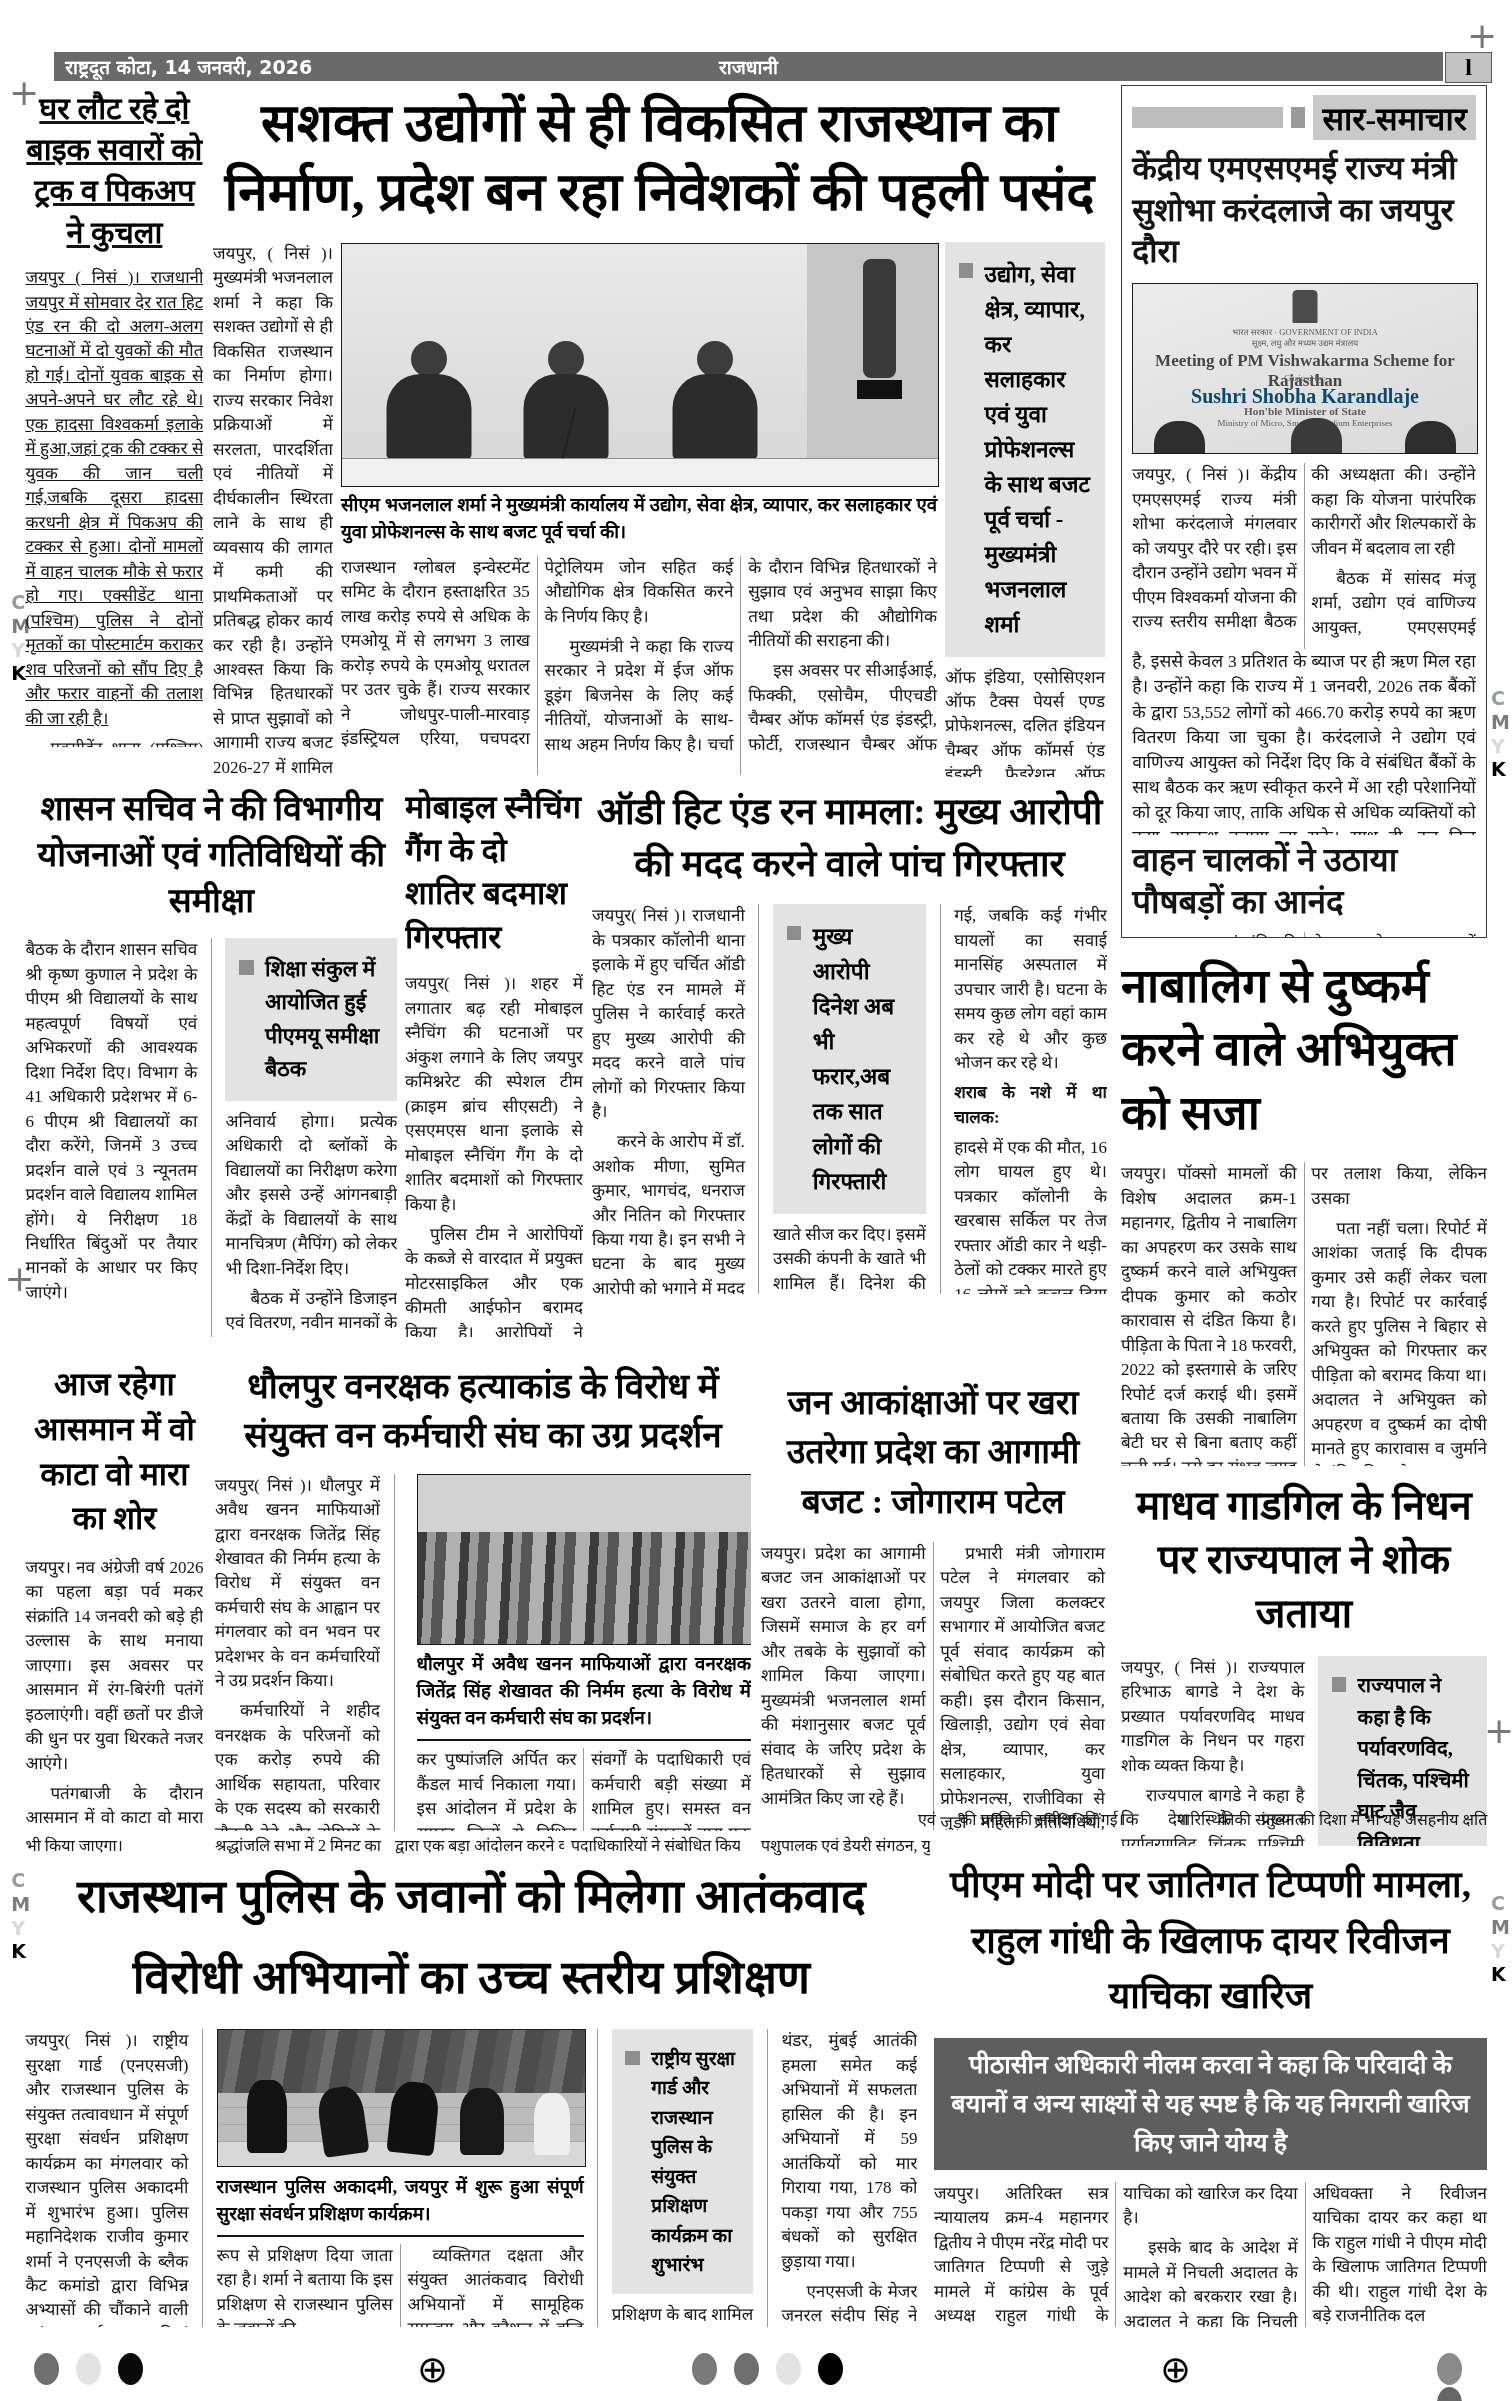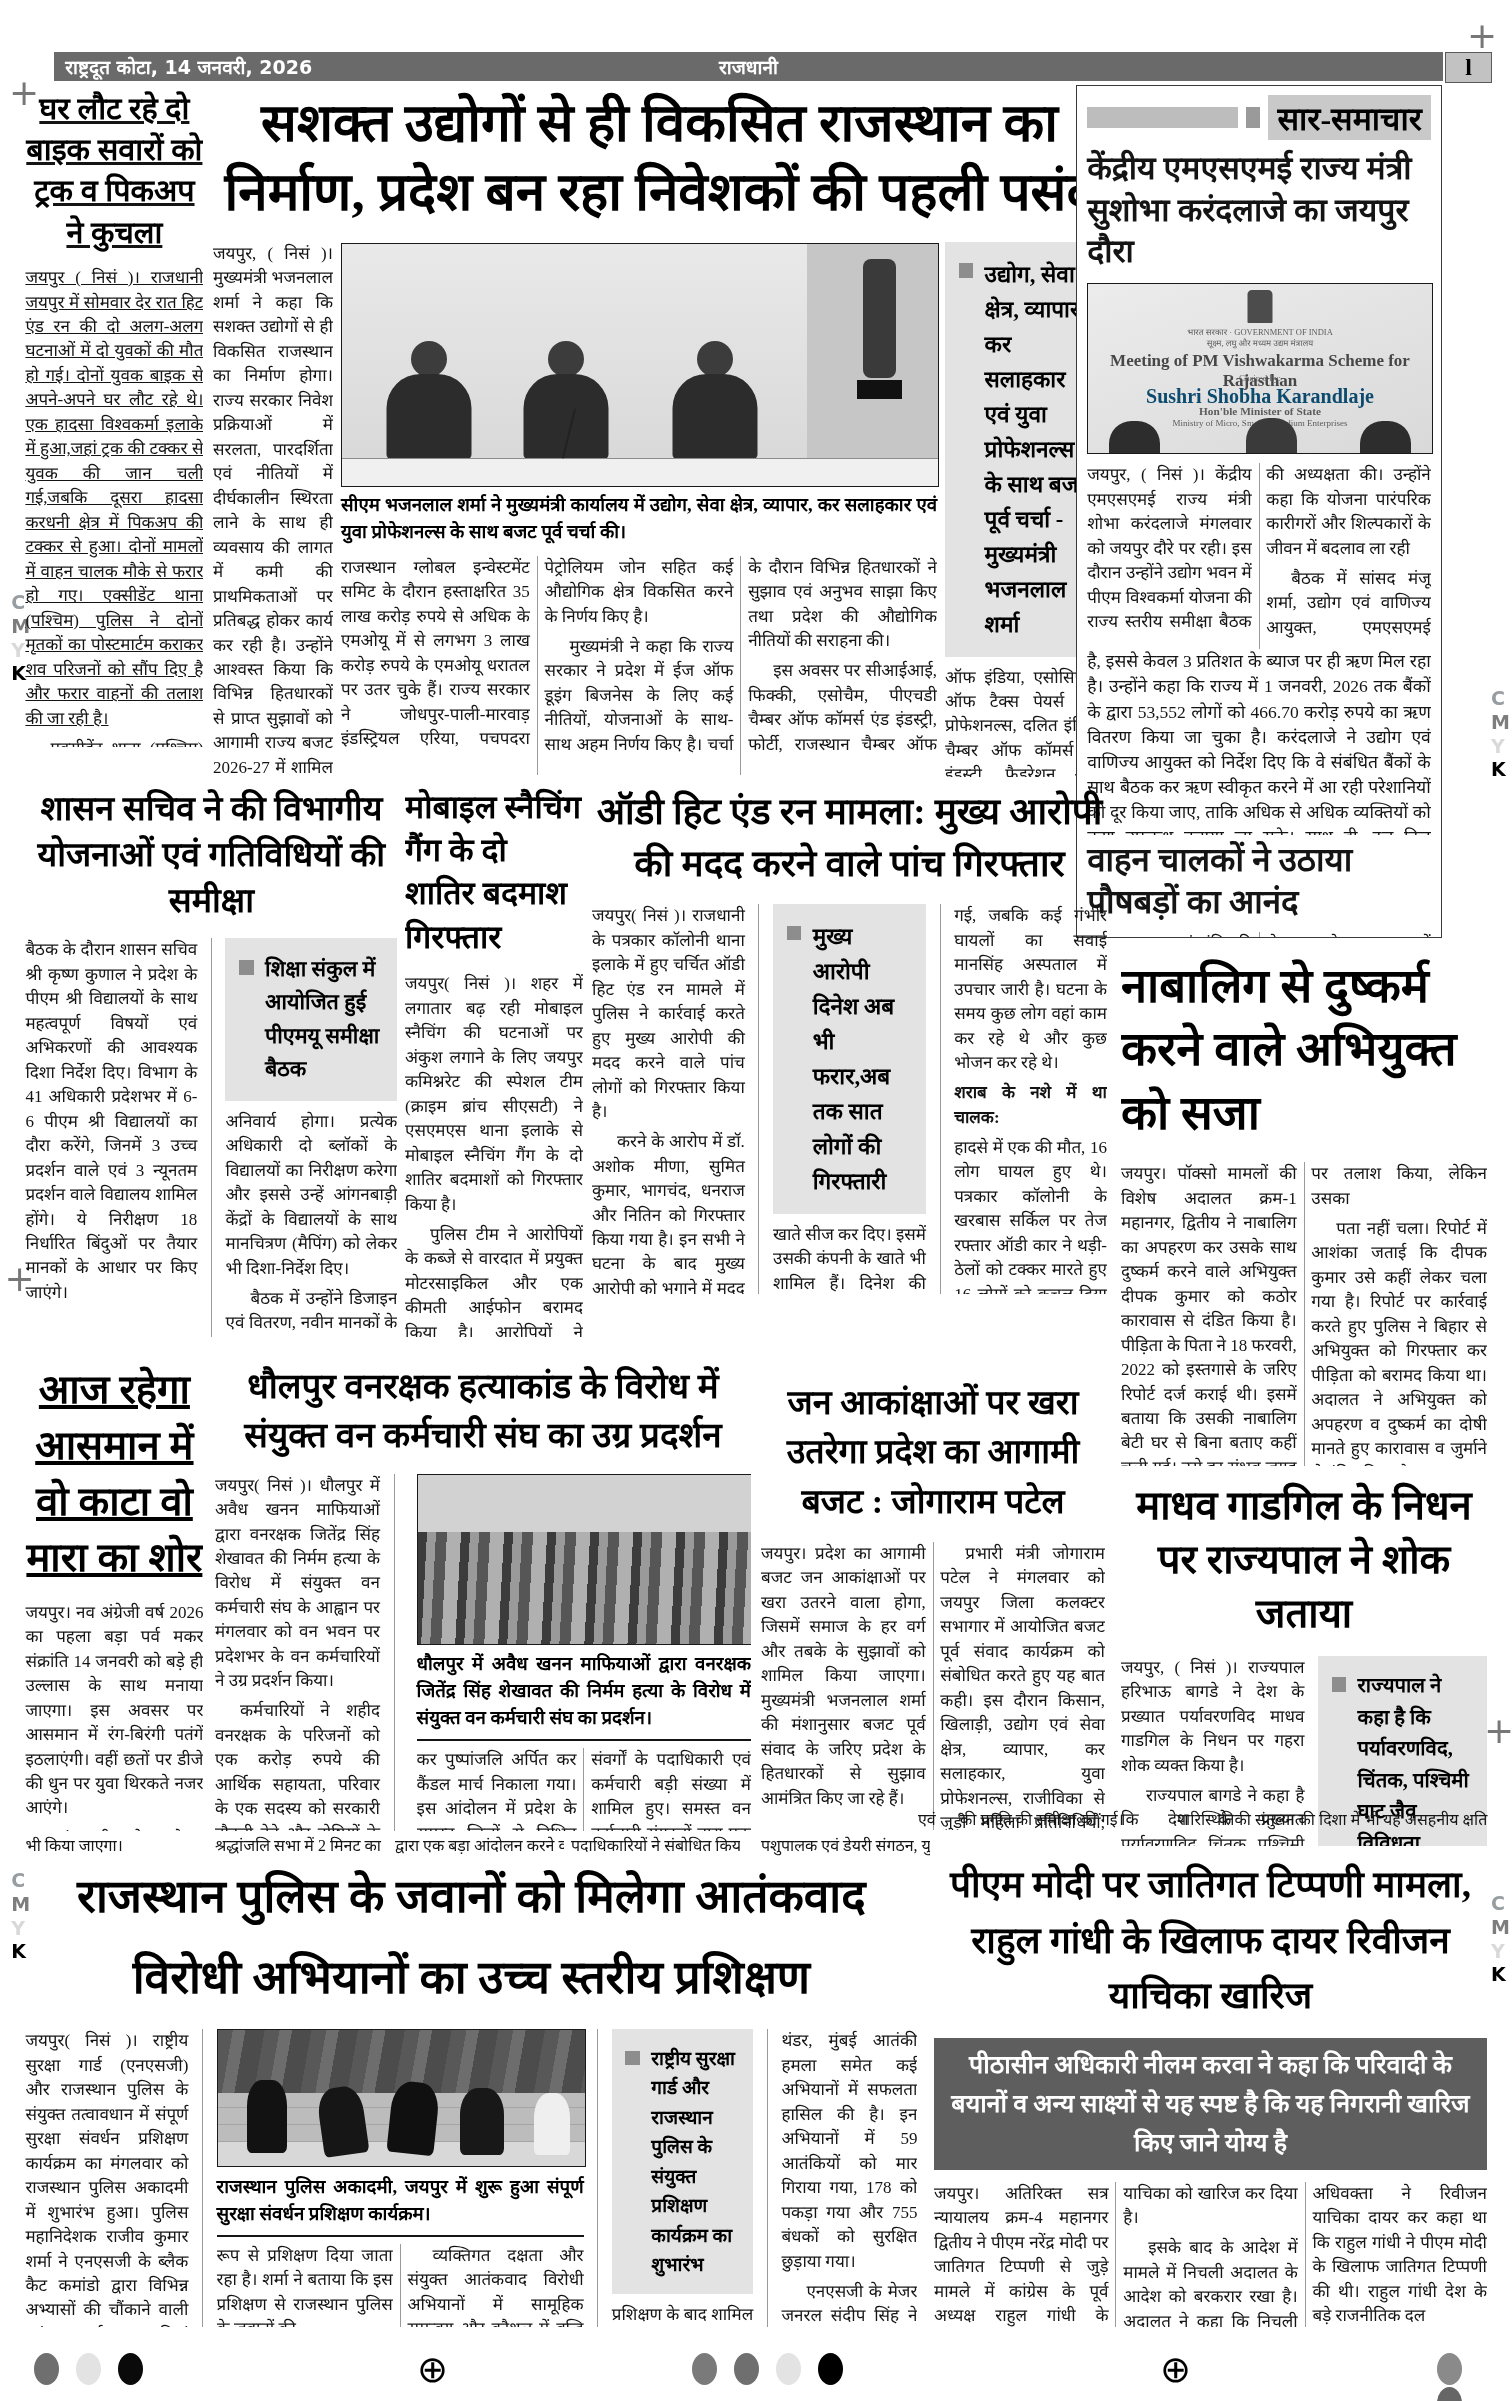--- a/index.html
+++ b/index.html
@@ -145,21 +145,21 @@
   <div class="abs" style="left:945px;top:242px;width:160px;height:535px;overflow:hidden;">
     <div class="pull">
       <span class="sq"></span>
       <span class="ptxt" style="font-size:22.6px;">उद्योग, सेवा क्षेत्र, व्यापार, कर सलाहकार एवं युवा प्रोफेशनल्स के साथ बजट पूर्व चर्चा - मुख्यमंत्री भजनलाल शर्मा</span>
     </div>
     <div class="body" style="margin-top:9px;">
         <p>ऑफ इंडिया, एसोसिएशन ऑफ टैक्स पेयर्स एण्ड प्रोफेशनल्स, दलित इंडियन चैम्बर ऑफ कॉमर्स एंड इंडस्ट्री, फैडरेशन ऑफ माइंस एसोसिएशन ऑफ राजस्थान, राजस्थान खाद्य पदार्थ व्यापार संघ, होटल एण्ड रेस्टोरेंट एसोसिएशन ऑफ राजस्थान, जेम्स एण्ड ज्वैलरी काउंसिल सहित विभिन्न सेक्टर्स के प्रतिनिधि शामिल हुए।</p>
       </div>
   </div>
 
-  <section class="abs saarbox" style="left:1076px;top:85px;width:366px;height:853px;padding:9px 10.2px;box-sizing:border-box;overflow:hidden;">
+  <section class="abs saarbox" style="left:1121px;top:85px;width:366px;height:853px;padding:9px 10.2px;box-sizing:border-box;overflow:hidden;">
     <div class="saar-head">
       <div class="saar-bar"></div>
       <div class="saar-sq"></div>
       <div class="saar-ttl">सार-समाचार</div>
     </div>
     <h2 style="font-size:32px;line-height:1.3;margin:8px 0 10.2px;">केंद्रीय एमएसएमई राज्य मंत्री सुशोभा करंदलाजे का जयपुर दौरा</h2>
     <div class="ph" style="width:100%;height:169px;">
       <div class="shape" style="left:0;top:0;width:100%;height:100%;background:linear-gradient(160deg,#ececec,#d9d9d9);"></div>
       <div class="shape" style="left:50%;top:5.6px;transform:translateX(-50%);width:25px;height:33px;background:#4c4c4c;border-radius:4.5px 4.5px 1.1px 1.1px;"></div>
       <div class="bannertxt" style="top:42px;font-size:8.5px;">भारत सरकार · GOVERNMENT OF INDIA</div>
@@ -244,21 +244,21 @@
 
   <section class="abs art" style="left:1121px;top:955px;width:366px;height:511px;">
     <h2 style="font-size:47px;line-height:1.35;margin-bottom:17px;">नाबालिग से दुष्कर्म करने वाले अभियुक्त को सजा</h2>
     <div class="body c2" style="height:339px;overflow:hidden;">
         <p>जयपुर। पॉक्सो मामलों की विशेष अदालत क्रम-1 महानगर, द्वितीय ने नाबालिग का अपहरण कर उसके साथ दुष्कर्म करने वाले अभियुक्त दीपक कुमार को कठोर कारावास से दंडित किया है। पीड़िता के पिता ने 18 फरवरी, 2022 को इस्तगासे के जरिए रिपोर्ट दर्ज कराई थी। इसमें बताया कि उसकी नाबालिग बेटी घर से बिना बताए कहीं चली गई। उसे हर संभव जगह पर तलाश किया, लेकिन उसका</p>
         <p>पता नहीं चला। रिपोर्ट में आशंका जताई कि दीपक कुमार उसे कहीं लेकर चला गया है। रिपोर्ट पर कार्रवाई करते हुए पुलिस ने बिहार से अभियुक्त को गिरफ्तार कर पीड़िता को बरामद किया था। अदालत ने अभियुक्त को अपहरण व दुष्कर्म का दोषी मानते हुए कारावास व जुर्माने से दंडित किया है।</p>
       </div>
   </section>
 
   <section class="abs art" style="left:25.4px;top:1362px;width:178px;height:469px;">
-    <h2 style="font-size:40px;text-align:center;line-height:1.4;margin-bottom:14.7px;text-decoration:underline;">आज रहेगा आसमान में वो काटा वो मारा का शोर</h2>
+    <h2 style="font-size:32px;text-align:center;line-height:1.4;margin-bottom:14.7px;">आज रहेगा आसमान में वो काटा वो मारा का शोर</h2>
     <div class="body">
         <p>जयपुर। नव अंग्रेजी वर्ष 2026 का पहला बड़ा पर्व मकर संक्रांति 14 जनवरी को बड़े ही उल्लास के साथ मनाया जाएगा। इस अवसर पर आसमान में रंग-बिरंगी पतंगें इठलाएंगी। वहीं छतों पर डीजे की धुन पर युवा थिरकते नजर आएंगे।</p>
         <p>पतंगबाजी के दौरान आसमान में वो काटा वो मारा का शोर गूंजेगा। वहीं शाम को आतिशबाजी का विशेष नजारा देखने को मिलेगा। हांडीपुरा समेत शहर के बाजारों में मंगलवार को देर रात तक पतंग-डोर की दुकानों पर खरीदारों की भीड़ उमड़ी रही।</p>
       </div>
   </section>
 
   <section class="abs art" style="left:215px;top:1362px;width:536px;height:469px;">
     <h2 style="font-size:35px;text-align:center;line-height:1.4;margin-bottom:13.6px;">धौलपुर वनरक्षक हत्याकांड के विरोध में संयुक्त वन कर्मचारी संघ का उग्र प्रदर्शन</h2>
     <div style="display:flex;gap:13.6px;">
       <div class="body" style="flex:0 0 165px;">

